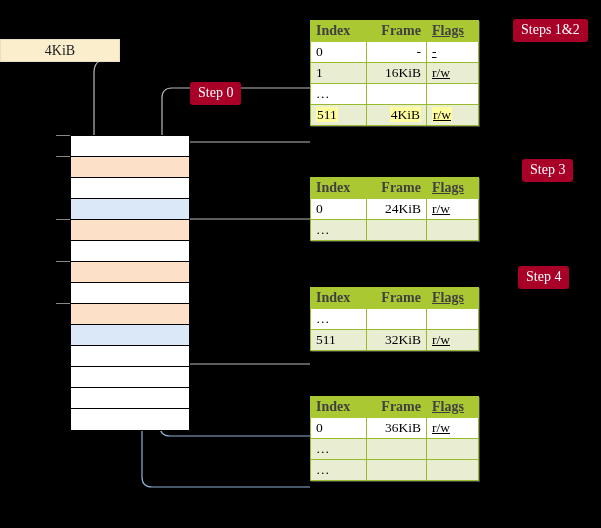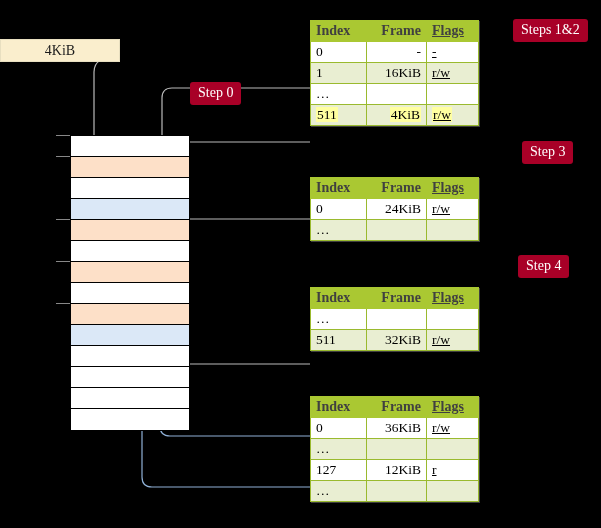--- a/index.html
+++ b/index.html
@@ -137,22 +137,22 @@
 
     <path class="wvg" d="M 176,388 L 176,318"></path>
   </svg>
 
   <div class="srcbox">
     <span>4KiB</span>
   </div>
 
   <div class="badge" id="badge-0" style="left: 190px; top: 41px; margin-top: 41px;"><span>Step 0</span></div>
   <div class="badge" id="badge-1" style="left: 513px; top: 19px;"><span>Steps 1&amp;2</span></div>
-  <div class="badge" id="badge-2" style="left: 522px; top: 141px;"><span>Step 3</span></div>
-  <div class="badge" id="badge-3" style="left: 518px; top: 255px;"><span>Step 4</span></div>
+  <div class="badge" id="badge-2" style="left: 522px; top: 159px;"><span>Step 3</span></div>
+  <div class="badge" id="badge-3" style="left: 518px; top: 266px;"><span>Step 4</span></div>
 
   <div class="stack" id="memory-stack">
       <div class="cell"></div>
       <div class="cell orange"></div>
       <div class="cell"></div>
       <div class="cell blue"></div>
       <div class="cell orange"></div>
       <div class="cell"></div>
       <div class="cell orange"></div>
       <div class="cell"></div>
@@ -257,25 +257,20 @@
           <tr class="row-plain">
             <td class="c-index">0</td>
             <td class="c-frame">36KiB</td>
             <td class="c-flags">r/w</td>
           </tr>
           <tr class="row-alt">
             <td class="c-index">…</td>
             <td class="c-frame"></td>
             <td class="c-flags"></td>
           </tr>
-          <tr class="row-plain">
-            <td class="c-index">127</td>
-            <td class="c-frame">12KiB</td>
-            <td class="c-flags">r</td>
-          </tr>
           <tr class="row-alt">
             <td class="c-index">…</td>
             <td class="c-frame"></td>
             <td class="c-flags"></td>
           </tr>
         </tbody>
       </table>
     </div>
 
 </div>

